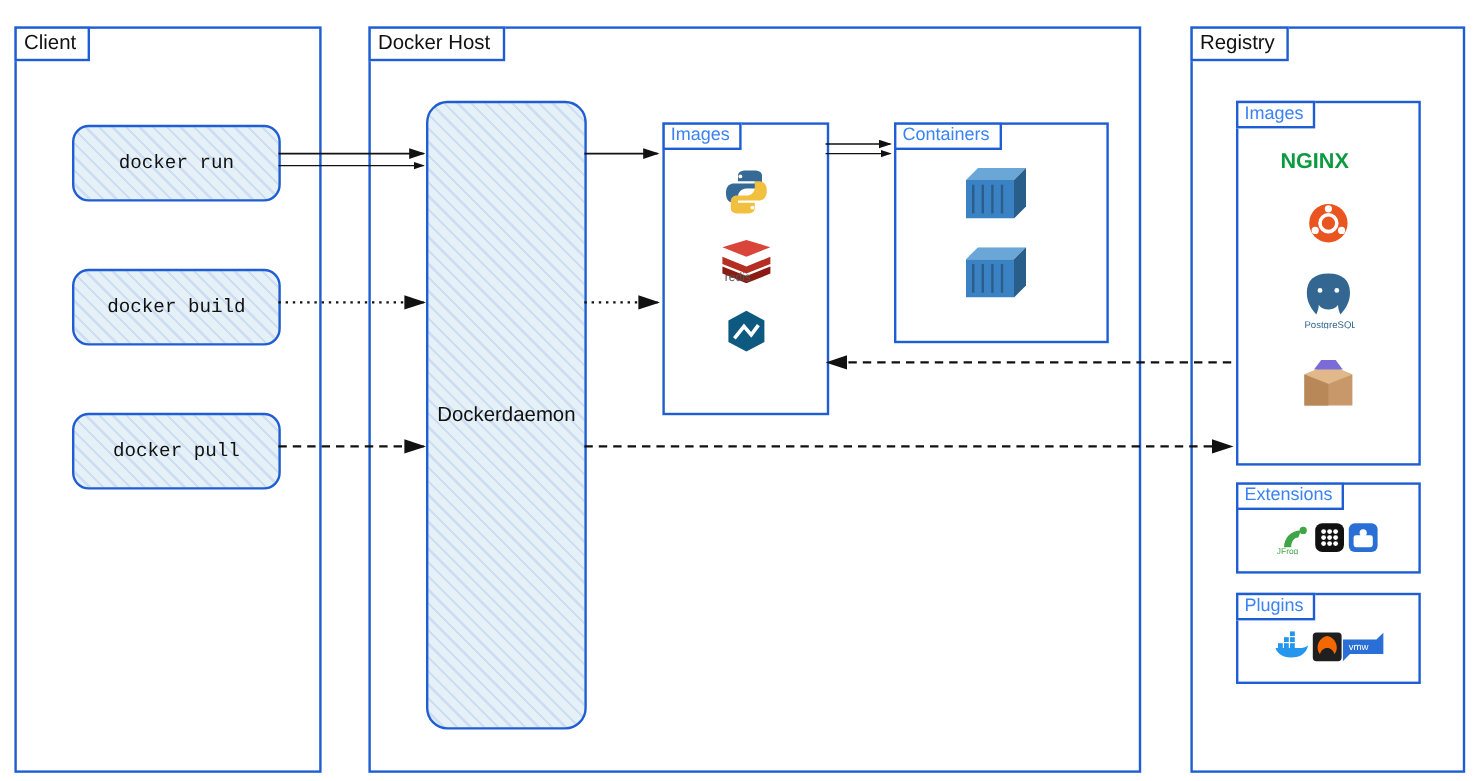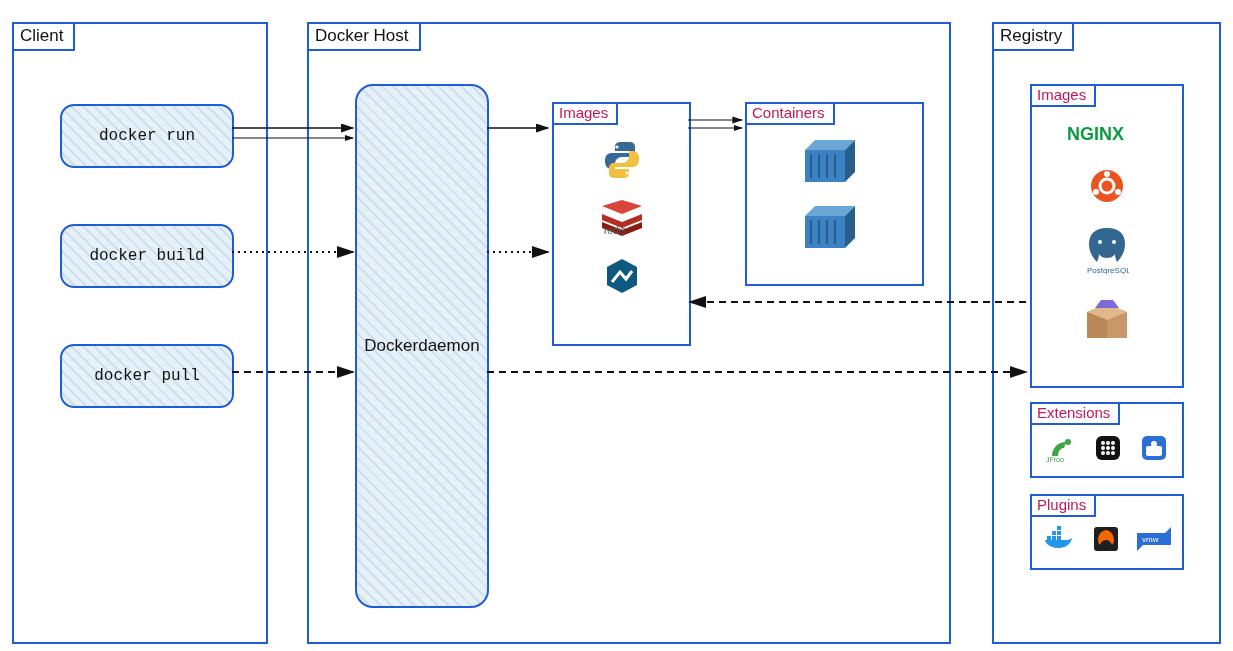--- a/index.html
+++ b/index.html
@@ -16,23 +16,23 @@
       repeating-linear-gradient(45deg,rgba(30,93,211,0.12) 0 2px,transparent 2px 8px);
   }
   .daemon{
     position:absolute;width:130px;height:520px;
     background:#e6f0f7;border:2px solid #1e5dd3;border-radius:18px;
     display:flex;flex-direction:row;align-items:center;justify-content:center;
     font-size:17px;color:#111;text-align:center;
     background-image:repeating-linear-gradient(45deg,rgba(30,93,211,0.12) 0 2px,transparent 2px 8px);
   }
   .sub-box{position:absolute;border:2px solid #1e5dd3;background:#fff;}
-  .sub-title{position:absolute;top:-2px;left:-2px;border:2px solid #1e5dd3;background:#fff;padding:0 8px 2px 5px;font-size:15px;color:#be185d;}
+  .sub-title{position:absolute;top:-2px;left:-2px;border:2px solid #1e5dd3;background:#fff;padding:0 8px 2px 5px;font-size:15px;color:#3b82f6;}
   .icon-col{display:flex;flex-direction:column;align-items:center;justify-content:flex-start;gap:20px;padding-top:36px;height:100%;}
-  .icon-row{display:flex;align-items:center;justify-content:center;gap:18px;padding-top:30px;}
+  .icon-row{display:flex;align-items:center;justify-content:center;padding-top:30px;}
   svg.line{position:absolute;overflow:visible;pointer-events:none;}
   .container-shape{fill:#3b82c4;}
 </style>
 </head>
 <body>
 
 <div class="canvas">
 
   <div class="panel" style="left:12px;top:22px;width:252px;height:618px;">
     <div class="panel-title">Client</div>

